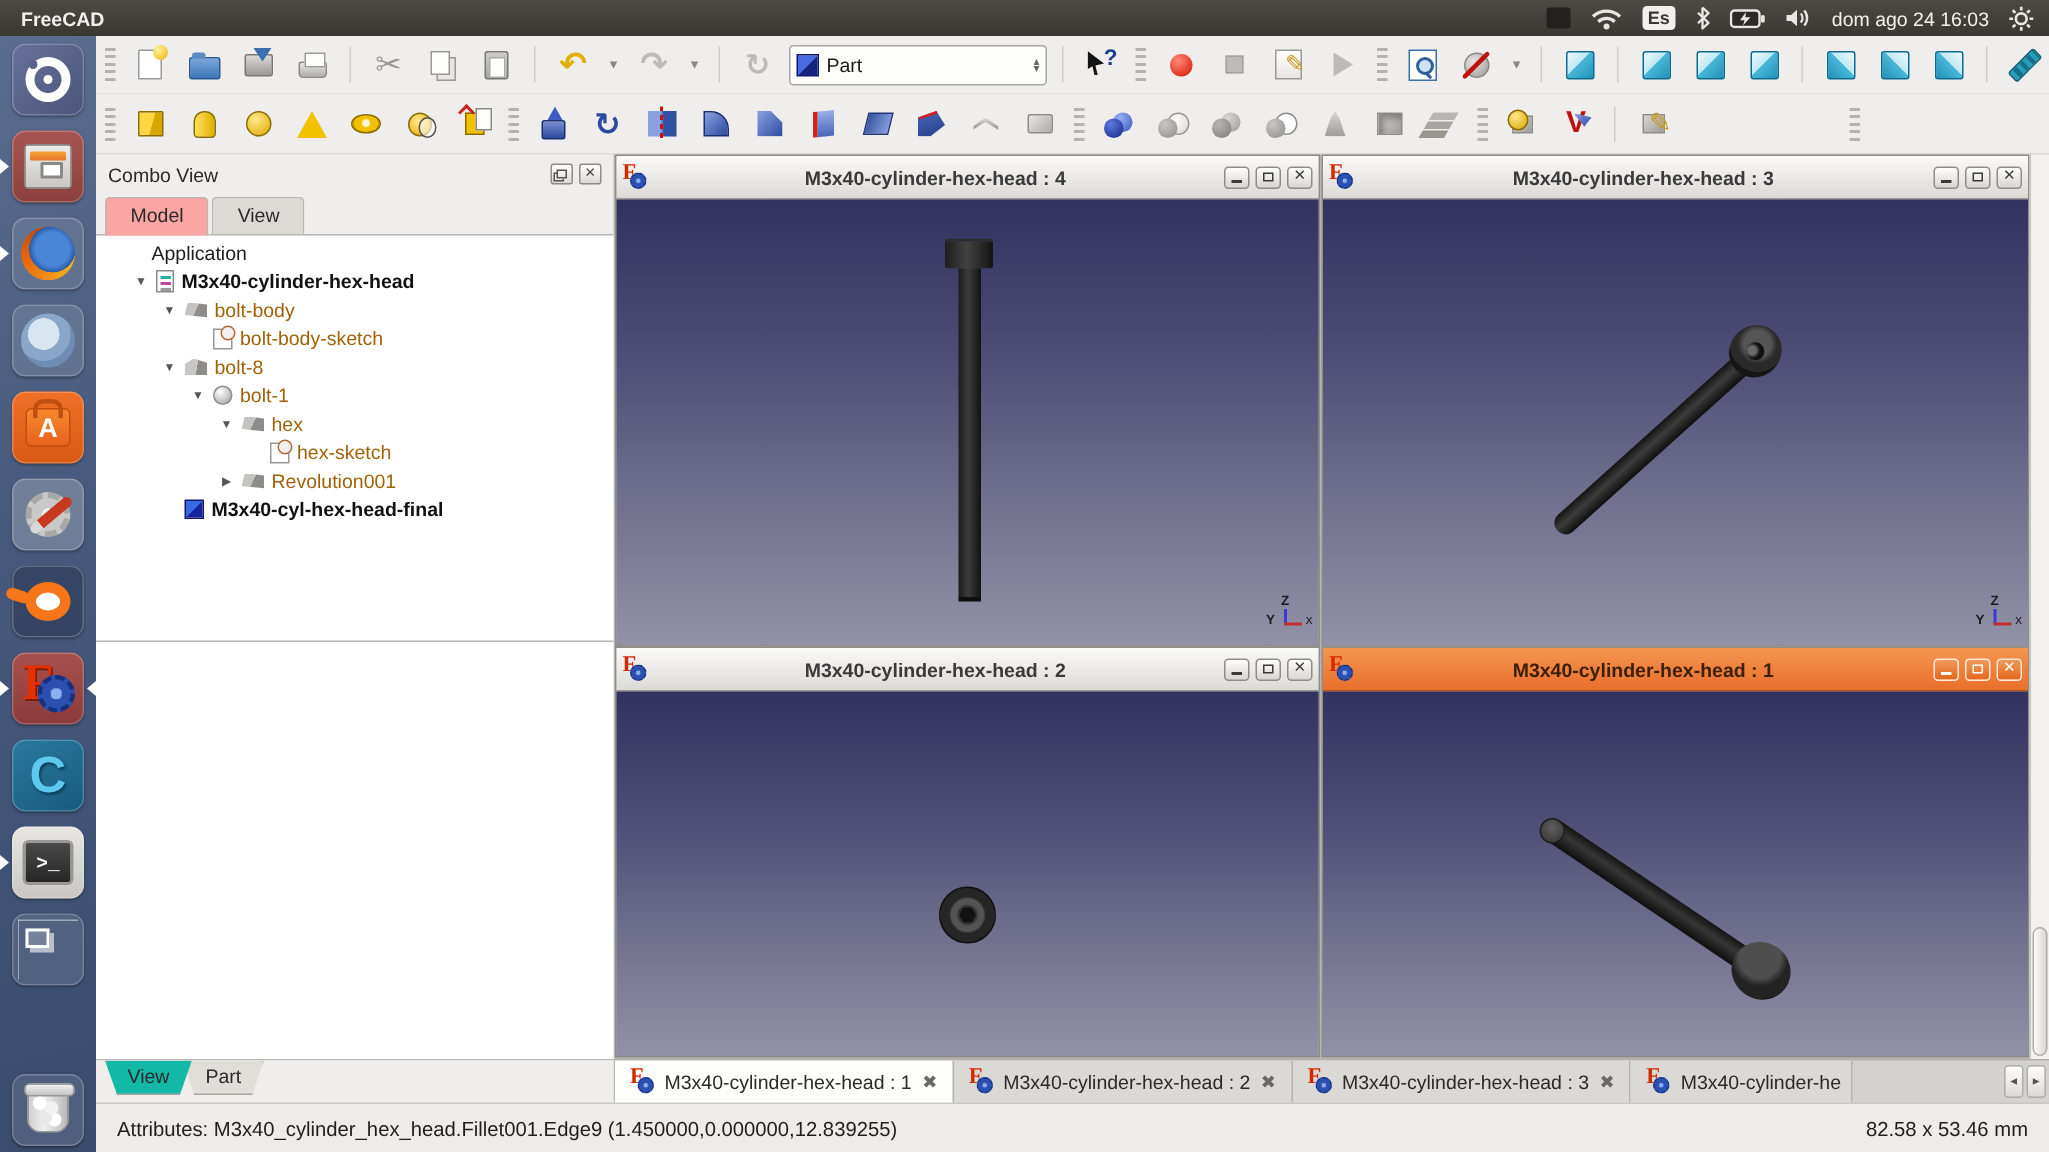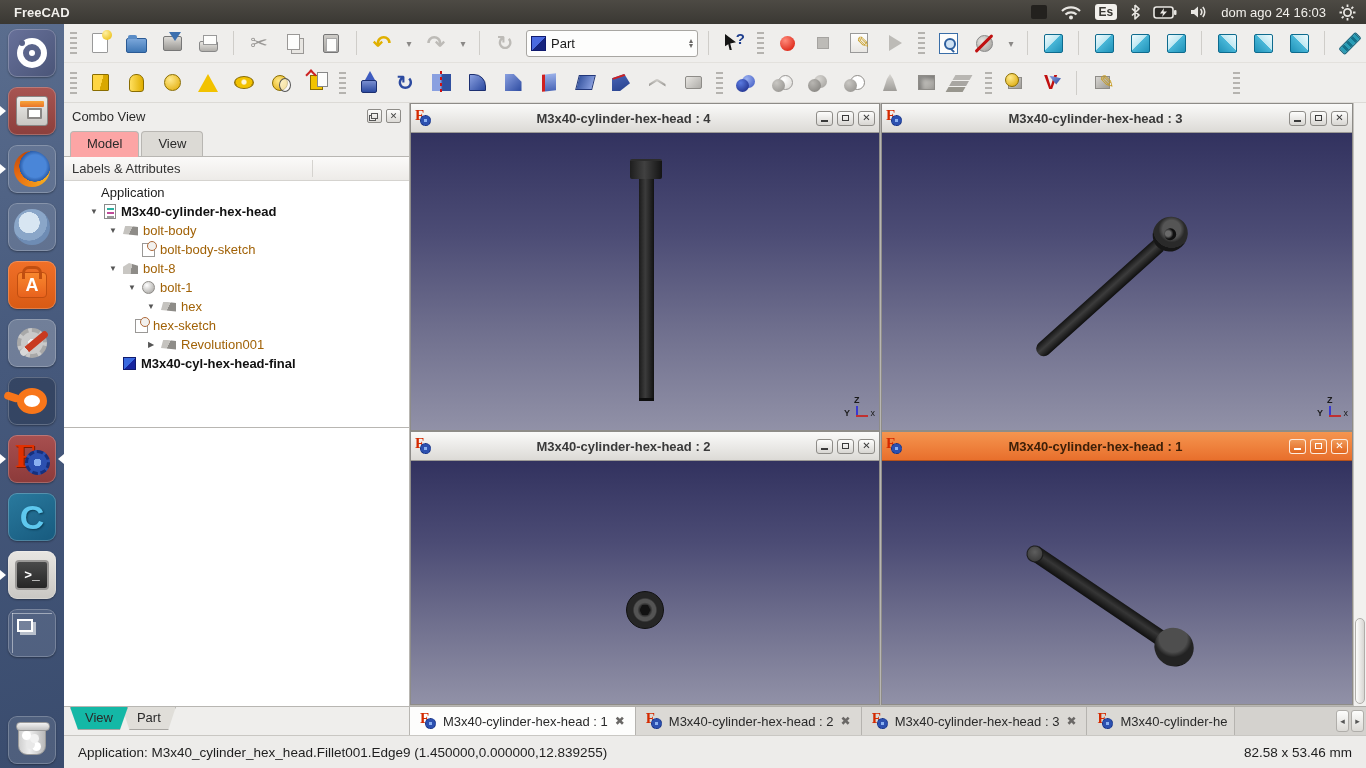--- a/index.html
+++ b/index.html
@@ -550,21 +550,20 @@
         <span class="winbtn">
             <span class="floatglyph"></span>
           </span>
         <span class="winbtn glyph">✕</span>
       </div>
       <div id="combotabs">
           <span class="ctab active">Model</span>
           <span class="ctab">View</span>
         </div>
       <div id="treewrap">
-        <div id="treehead">Labels &amp; Attributes</div>
         <div id="tree">
             <div class="trow" style="padding-left: 22px;">
               <span class="texp"></span>
               <span class="tlabel">Application</span>
             </div>
             <div class="trow bold" style="padding-left: 25px;">
               <span class="texp">▼</span>
               <span class="tico ti-doc"></span>
               <span class="tlabel">M3x40-cylinder-hex-head</span>
             </div>
@@ -586,21 +585,21 @@
             <div class="trow dim" style="padding-left: 63px;">
               <span class="texp">▼</span>
               <span class="tico ti-sphereg"></span>
               <span class="tlabel">bolt-1</span>
             </div>
             <div class="trow dim" style="padding-left: 82px;">
               <span class="texp">▼</span>
               <span class="tico ti-solid"></span>
               <span class="tlabel">hex</span>
             </div>
-            <div class="trow dim" style="padding-left: 56px;">
+            <div class="trow dim" style="padding-left: 101px;">
               <span class="texp"></span>
               <span class="tico ti-sketch"></span>
               <span class="tlabel">hex-sketch</span>
             </div>
             <div class="trow dim" style="padding-left: 82px;">
               <span class="texp">▶</span>
               <span class="tico ti-solid"></span>
               <span class="tlabel">Revolution001</span>
             </div>
             <div class="trow bold" style="padding-left: 44px;">
@@ -748,16 +747,16 @@
           </span>
         <span id="tabscroll">
           <span class="glyph">◂</span>
           <span class="glyph">▸</span>
         </span>
       </div>
     </div>
   </div>
 
   <div id="statusbar">
-    <span>Application: M3x40_cylinder_hex_head.Fillet001.Edge9 (1.450000,0.000000,12.839255)</span>
+    <span>Attributes: M3x40_cylinder_hex_head.Fillet001.Edge9 (1.450000,0.000000,12.839255)</span>
     <span id="statusdim">82.58 x 53.46 mm</span>
   </div>
 </div>
 
 </body></html>

